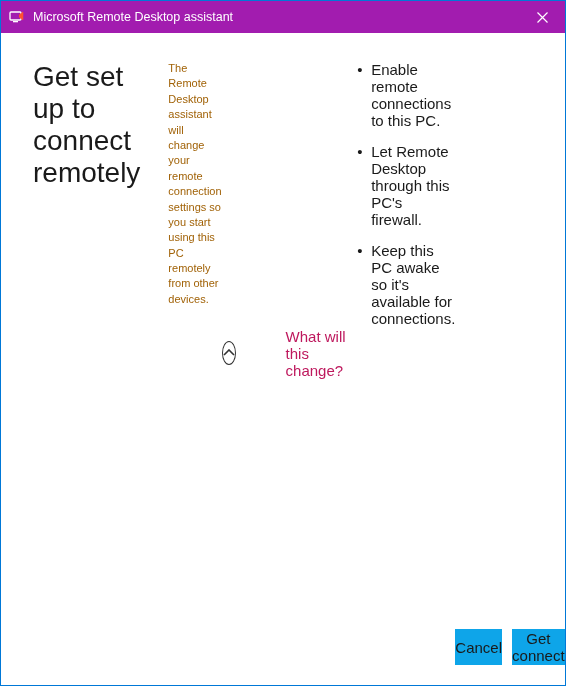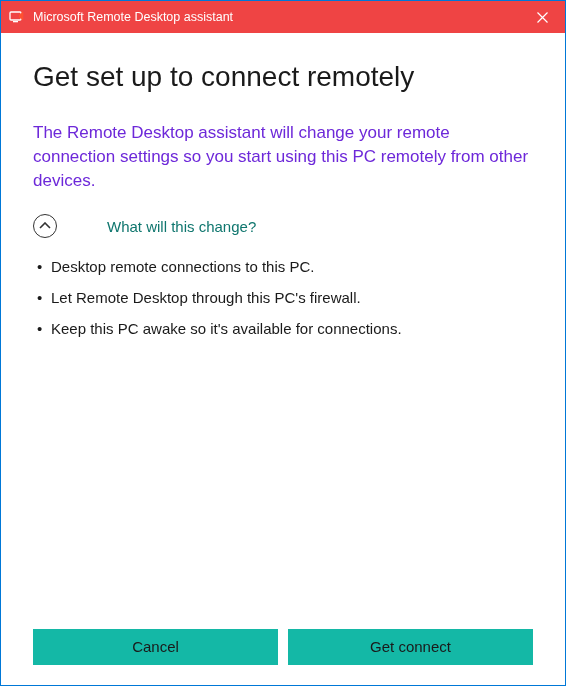--- a/index.html
+++ b/index.html
@@ -6,21 +6,21 @@
     body {
       font-family: "Segoe UI", Tahoma, sans-serif;
       background: #fff;
       width: 566px;
       height: 686px;
       border: 1px solid #0078d7;
       display: flex;
       flex-direction: column;
     }
     .titlebar {
-      background: #ef4444;
+      background: #a21caf;
       color: #fff;
       height: 32px;
       display: flex;
       align-items: center;
       padding-left: 8px;
       font-size: 12.5px;
     }
     .titlebar-icon {
       width: 16px;
       height: 16px;
@@ -35,52 +35,53 @@
       height: 32px;
       display: flex;
       align-items: center;
       justify-content: center;
       cursor: pointer;
     }
     .content {
       flex: 1;
       padding: 28px 32px 20px 32px;
       display: flex;
-      flex-direction: column;
+      flex-direction: row;
     }
     .heading {
       font-size: 28px;
       font-weight: 400;
       color: #1a1a1a;
       margin-bottom: 28px;
     }
     .intro {
-      font-size: 17px;
-      color: #6d28d9;
+      font-size: 11px;
+      color: #a16207;
       line-height: 1.4;
       margin-bottom: 22px;
+      margin-left: 28px;
     }
     .expander {
       display: flex;
       align-items: center;
       margin-bottom: 20px;
       cursor: pointer;
     }
     .expander-icon {
       width: 24px;
       height: 24px;
       border: 1.5px solid #333;
       border-radius: 50%;
       display: flex;
       align-items: center;
       justify-content: center;
       margin-right: 10px;
     }
     .expander-label {
-      color: #0f766e;
+      color: #be185d;
       font-size: 15px;
       margin-left: 40px;
     }
     .bullets {
       list-style: none;
       padding-left: 4px;
       margin-bottom: auto;
     }
     .bullets li {
       font-size: 15px;
@@ -95,21 +96,21 @@
       left: 0;
     }
     .button-row {
       display: flex;
       gap: 10px;
       margin-top: auto;
     }
     .btn {
       flex: 1;
       height: 36px;
-      background: #14b8a6;
+      background: #0ea5e9;
       border: none;
       font-family: inherit;
       font-size: 15px;
       color: #1a1a1a;
       cursor: pointer;
     }
   </style>
 </head>
 <body>
 
@@ -136,21 +137,21 @@
   <div class="expander">
     <span class="expander-icon">
       <svg width="12" height="8" viewBox="0 0 12 8">
         <path d="M1 6 L6 1 L11 6" fill="none" stroke="#333" stroke-width="1.6"></path>
       </svg>
     </span>
     <span class="expander-label">What will this change?</span>
   </div>
 
   <ul class="bullets">
-    <li>Desktop remote connections to this PC.</li>
+    <li>Enable remote connections to this PC.</li>
     <li>Let Remote Desktop through this PC's firewall.</li>
     <li>Keep this PC awake so it's available for connections.</li>
   </ul>
 
   <div class="button-row">
     <button class="btn">Cancel</button>
     <button class="btn">Get connect</button>
   </div>
 </div>
 

